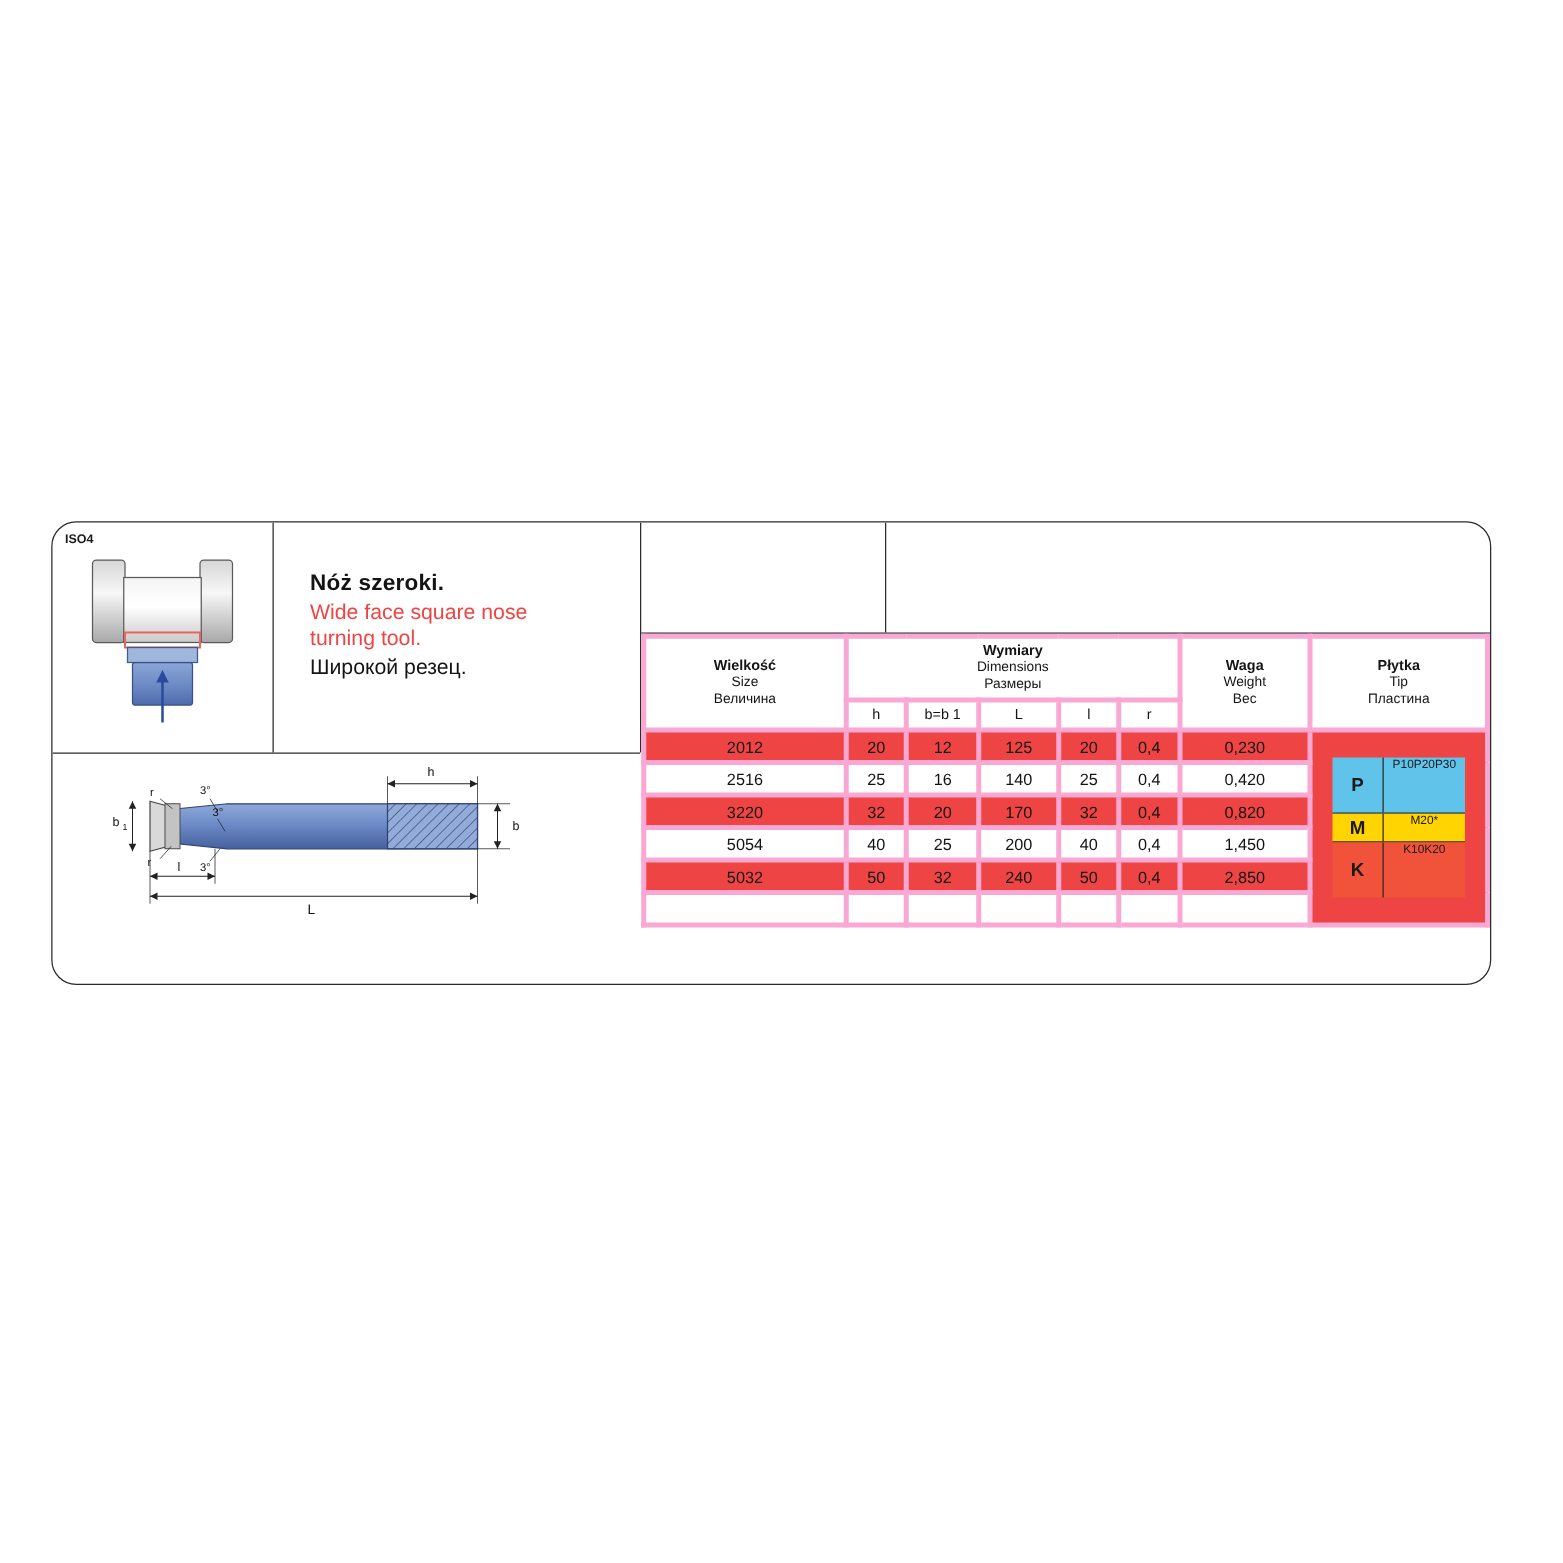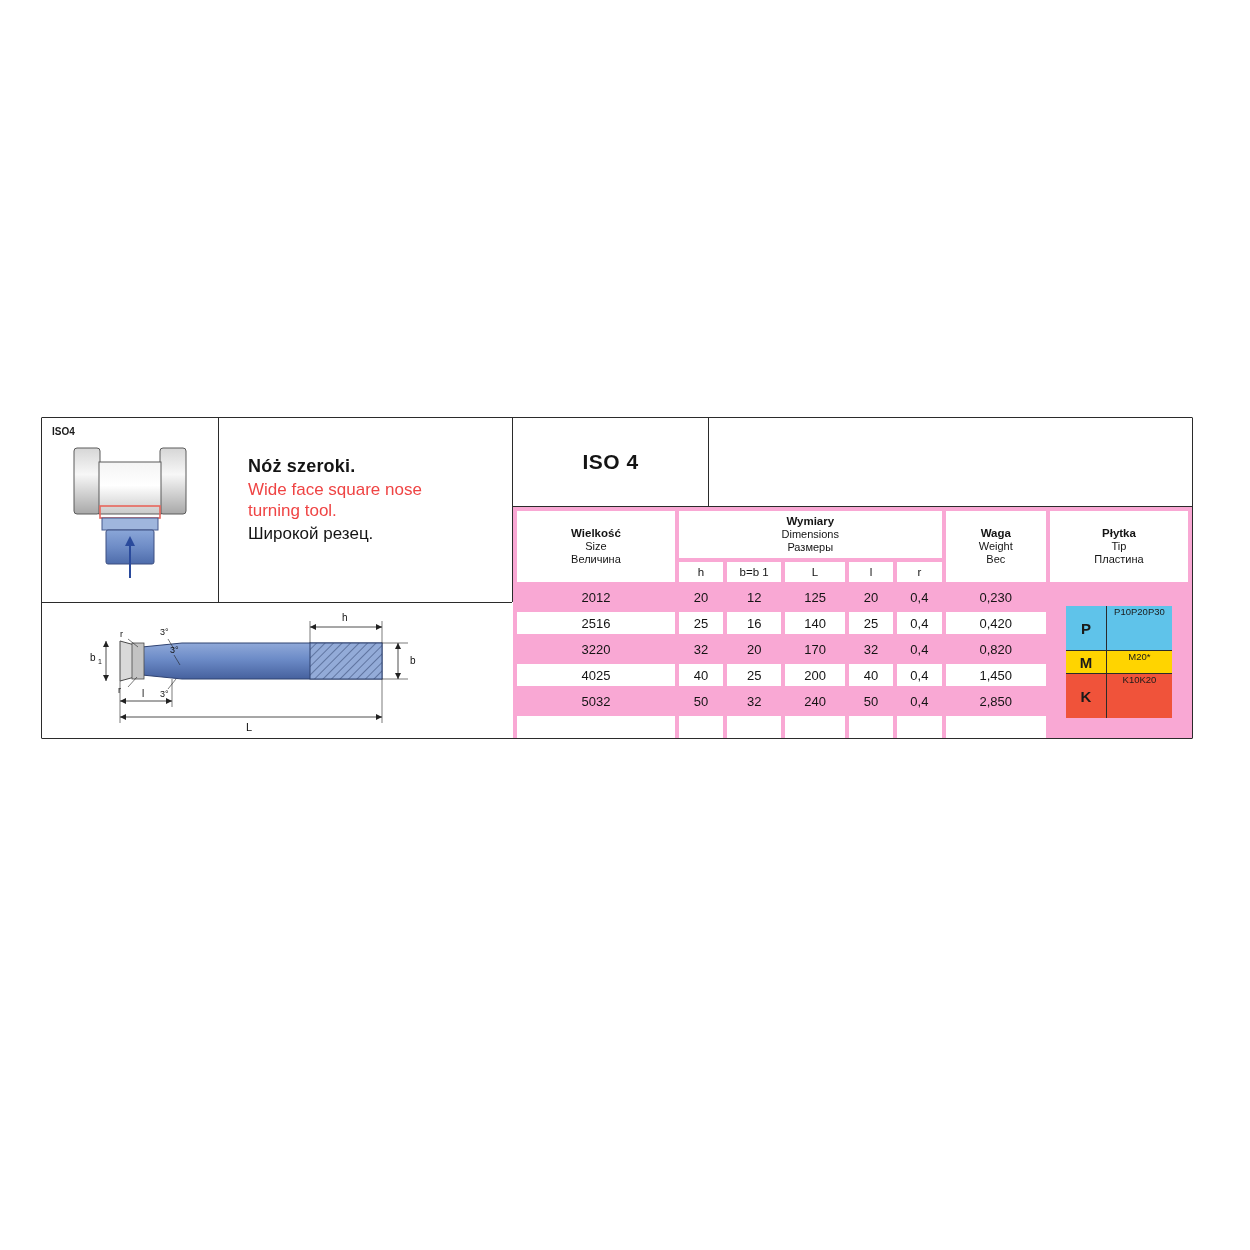--- a/index.html
+++ b/index.html
@@ -16,23 +16,23 @@
     width: 1250px;
     height: 1250px;
     overflow: hidden;
   }
 
   .card {
     position: absolute;
     left: 41px;
     top: 417px;
     width: 1152px;
-    height: 322px;
+    height: 371px;
     border: 1px solid #2b2b2b;
-    border-radius: 1px;
+    border-radius: 20px;
     box-sizing: border-box;
     background: #ffffff;
     overflow: hidden;
   }
 
   
   .iso-badge {
     position: absolute;
     left: 10px;
     top: 8px;
@@ -159,21 +159,21 @@
   .sub-hdr {
     font-size: 11.5px;
     font-weight: bold;
     height: 20px;
   }
   .data-row td {
     height: 22px;
     font-size: 13px;
   }
   .row-grey {
-    background: #f9a8d4;
+    background: #ef4444;
     padding-left: 44px;
   }
   .row-white {
     background: #ffffff;
   }
   .size-cell {
     width: 160px;
   }
   .col-h { width: 46px; }
   .col-b { width: 56px; }
@@ -278,21 +278,20 @@
     <div class="divider-v2"></div>
     <div class="divider-h1"></div>
 
     <div class="title-block">
       <div class="title-pl">Nóż szeroki.</div>
       <div class="title-en">Wide face square nose</div>
       <div class="title-en">turning tool.</div>
       <div class="title-ru">Широкой резец.</div>
     </div>
 
-    <div class="iso-head">ISO 4</div>
     <div class="iso-head-border-r"></div>
     <div class="iso-head-border-b"></div>
 
     <table class="spec">
       <tbody>
           <tr>
         <td class="size-cell hdr-multi" rowspan="2">
           <b>Wielkość</b><br>
           <span>Size</span><br>
           <span>Величина</span>
@@ -370,21 +369,21 @@
         <td>3220</td>
         <td>32</td>
         <td>20</td>
         <td>170</td>
         <td>32</td>
         <td>0,4</td>
         <td>0,820</td>
       </tr>
 
       <tr class="data-row row-white">
-        <td>4025</td>
+        <td>5054</td>
         <td>40</td>
         <td>25</td>
         <td>200</td>
         <td>40</td>
         <td>0,4</td>
         <td>1,450</td>
       </tr>
 
       <tr class="data-row row-grey">
         <td>5032</td>

